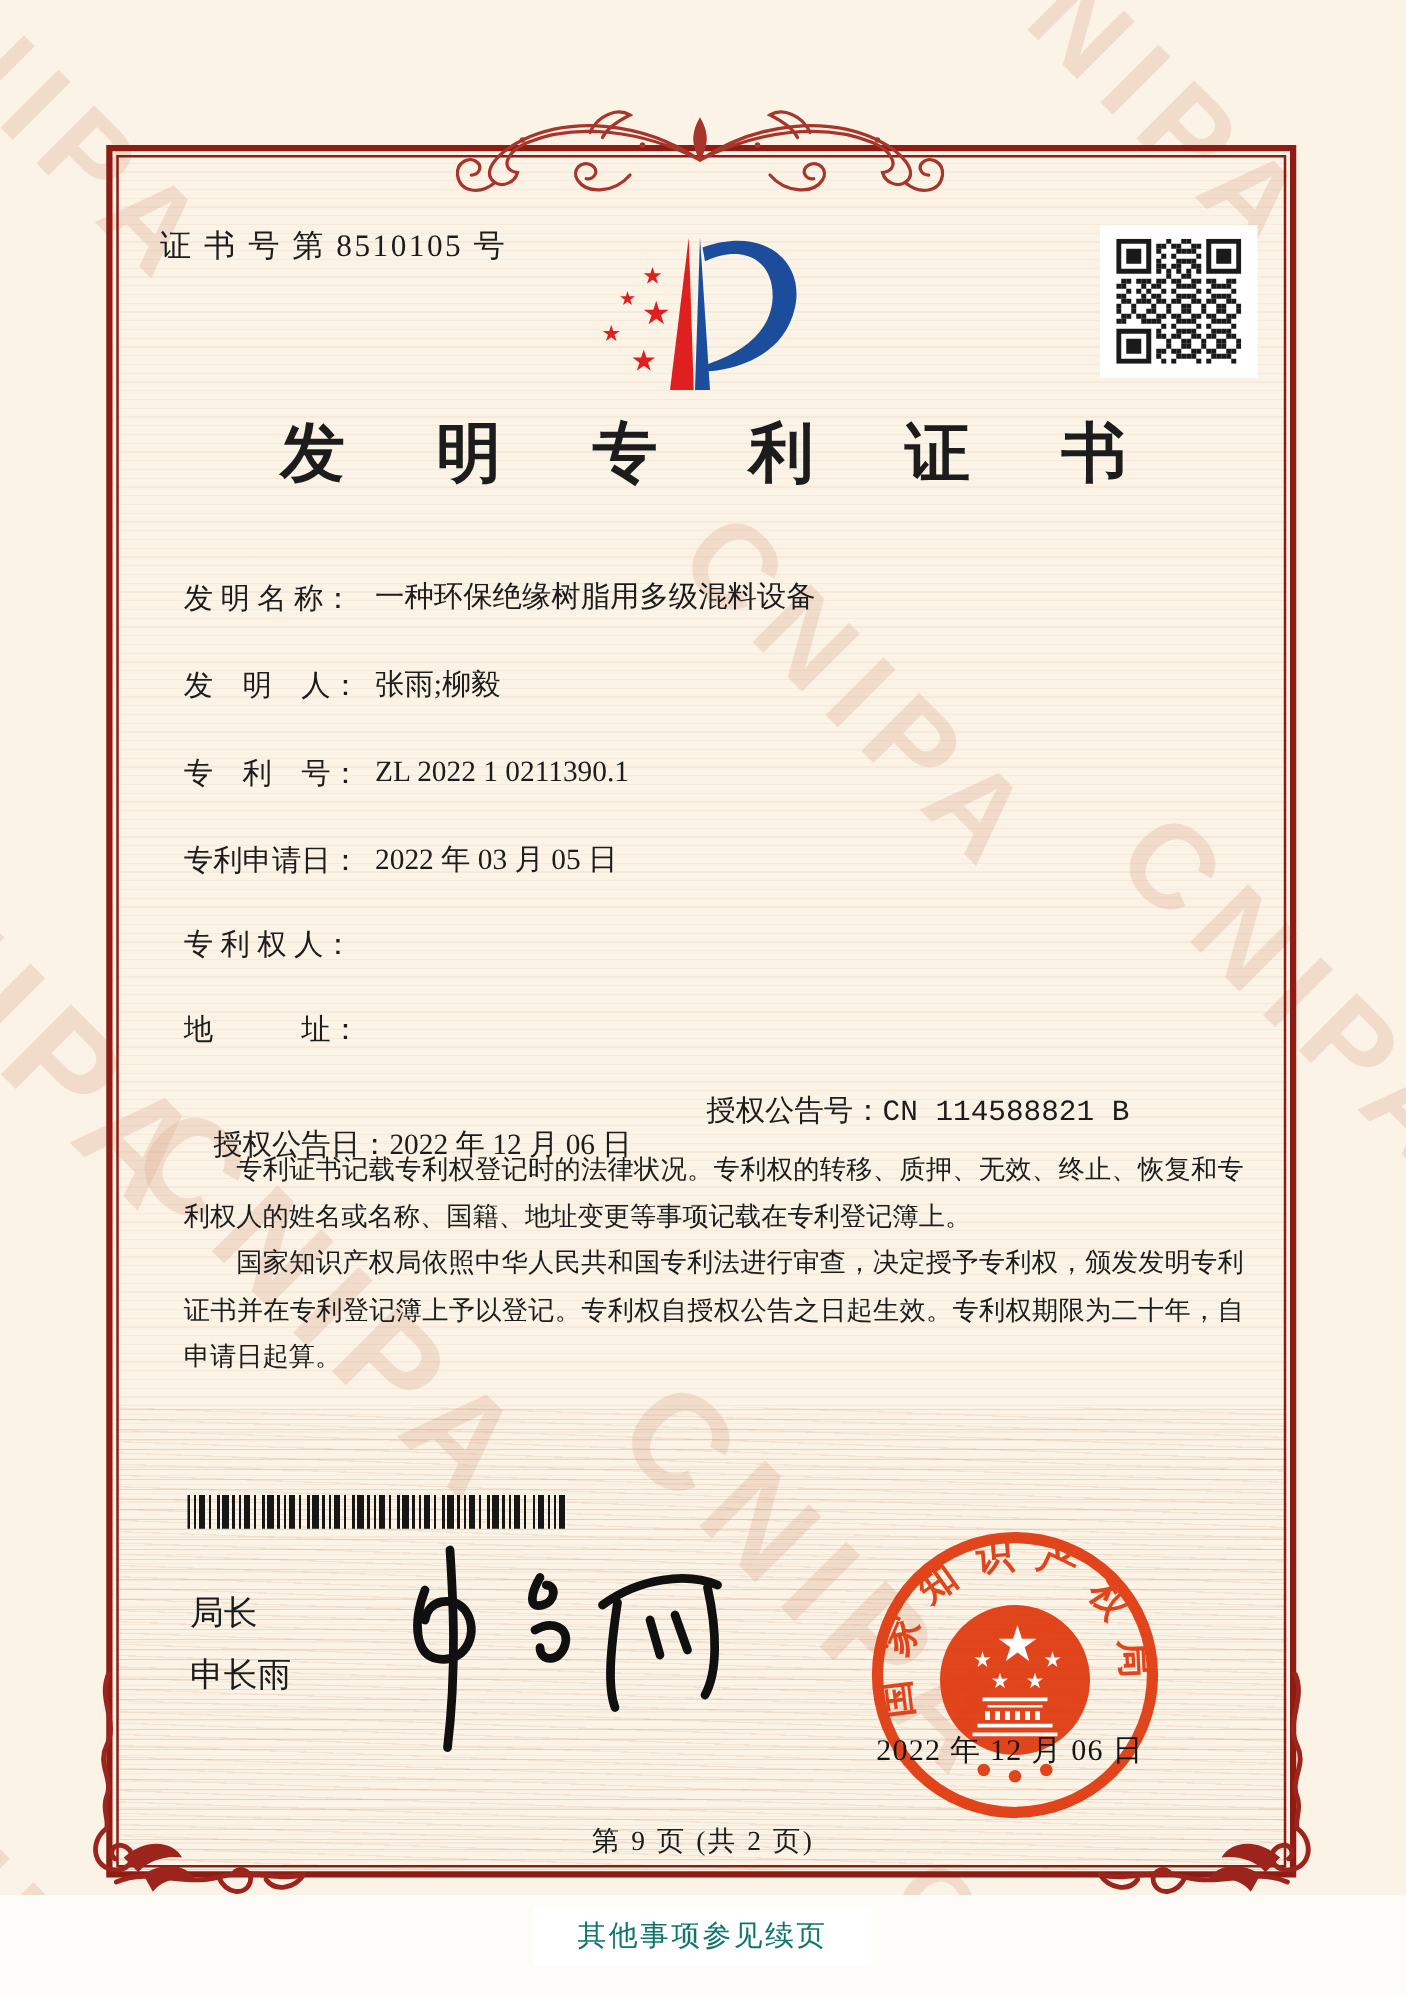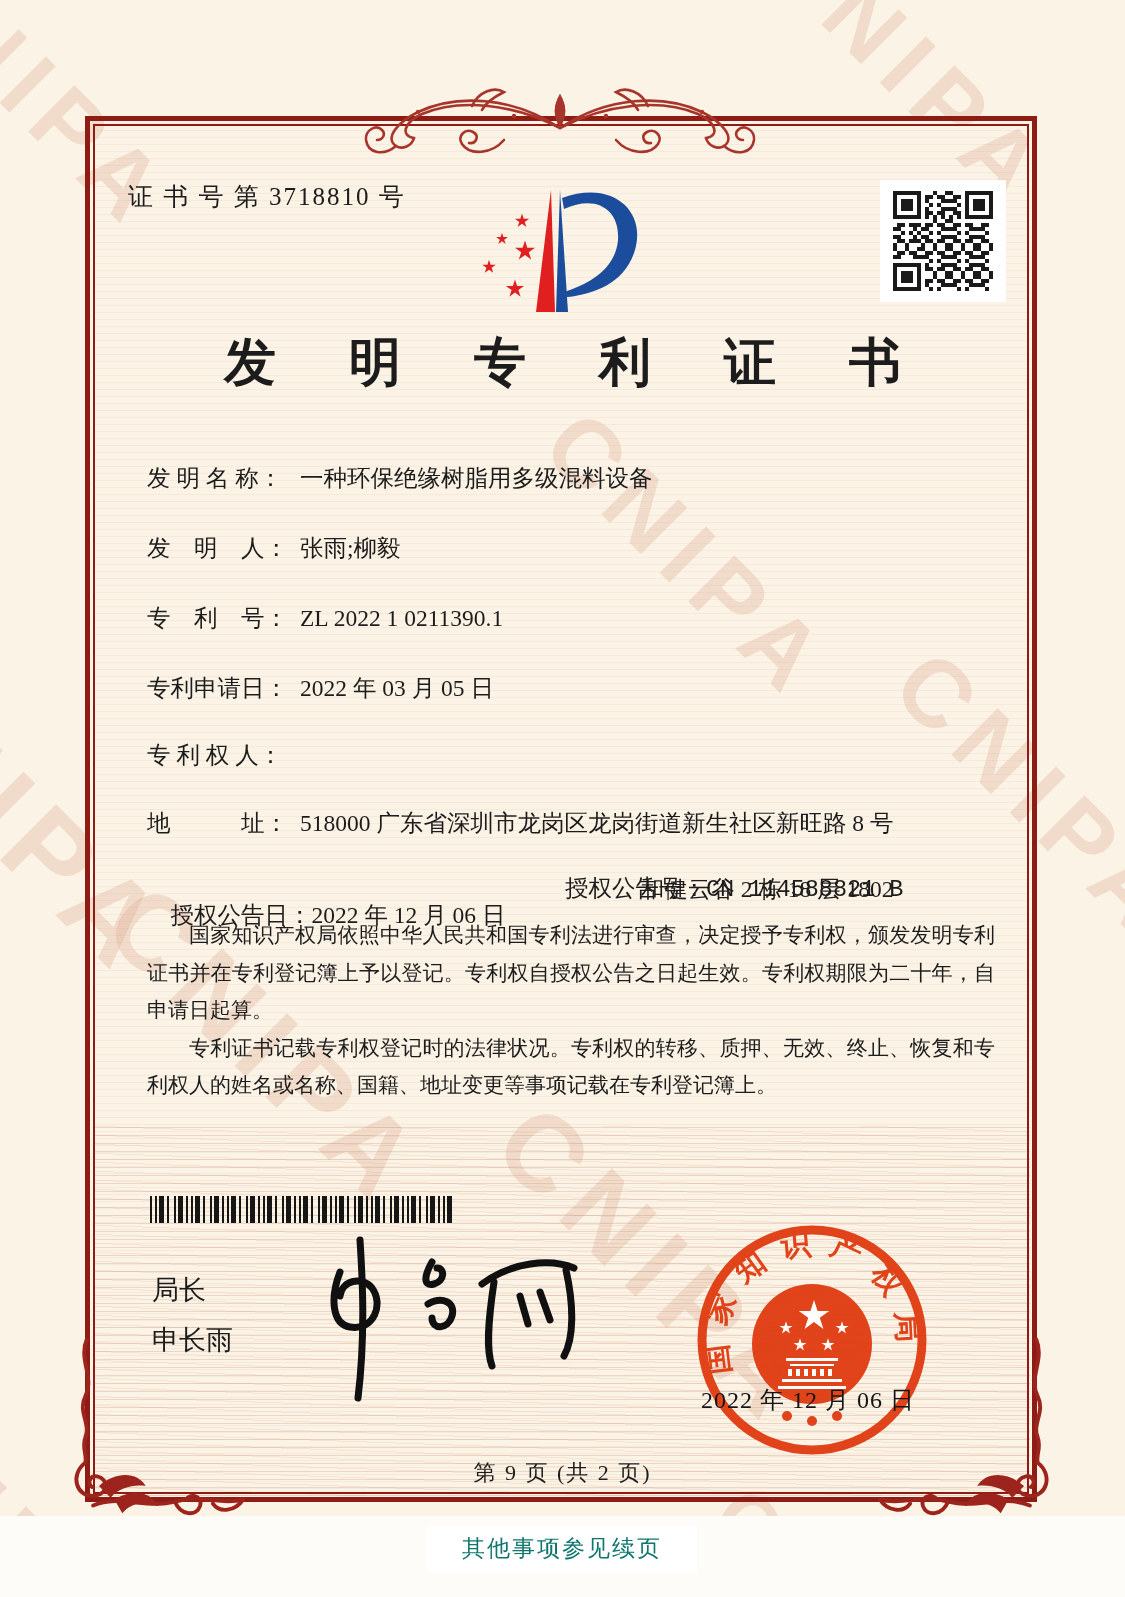--- a/index.html
+++ b/index.html
@@ -43,21 +43,21 @@
   .qr-box svg{margin:11px 13px;display:block;}
   .title{
     position:absolute;z-index:4;left:0;top:328px;width:1125px;margin:0;
     text-align:center;font-size:52px;font-weight:bold;
     letter-spacing:30px;padding-left:30px;box-sizing:border-box;
   }
   
   .fields{position:absolute;z-index:4;left:147px;top:452px;width:846px;font-size:23.5px;}
   .frow{position:absolute;left:0;display:flex;white-space:pre;}
   .frow .flabel{width:153px;flex:none;}
-  .frow .fvalue{white-space:pre-wrap;line-height:33px;text-align:right;}
+  .frow .fvalue{white-space:pre-wrap;line-height:33px;}
   .r1{top:10px}.r2{top:80px}.r3{top:150px}.r4{top:220px}.r5{top:287px}.r6{top:355px}
   .grant-row{position:absolute;left:0;top:420px;width:846px;white-space:pre;}
   .grant-no{position:absolute;left:418px;top:0;font-family:Liberation Mono, monospace;}
   
   .paras{position:absolute;z-index:4;left:147px;top:917px;width:848px;
     font-size:21px;line-height:37.5px;text-align:justify;}
   .paras p{margin:0;text-indent:2em;}
   
   .barcode{
     position:absolute;z-index:4;left:150px;top:1196px;width:303px;height:27px;
@@ -130,21 +130,21 @@
       <path d="M188,166 C180,178 164,180 157,170"></path>
       <path d="M118,168 C124,182 140,184 144,172 C146,164 137,159 131,164"></path>
     </g>
   </defs>
   <use href="#cornL"></use>
 </svg>
 <svg class="corner-flourish" style="left:878px;top:1338px;" width="185" height="190" viewBox="0 0 190 195">
   <use href="#cornL" transform="translate(190,0) scale(-1,1)"></use>
 </svg>
 
-<div class="cert-no">证 书 号 第 3718810 号</div>
+<div class="cert-no">证 书 号 第 8510105 号</div>
 
 <svg class="logo" width="258" height="142" viewBox="0 0 258 142">
   <defs>
     <path id="star" d="M0,-10 L2.23,-3.07 L9.51,-3.09 L3.61,1.17 L5.88,8.09 L0,3.8 L-5.88,8.09 L-3.61,1.17 L-9.51,-3.09 L-2.23,-3.07 Z"></path>
   </defs>
   <polygon points="99,26 84,148 103,148" fill="#e02020" transform="translate(0,-8)"></polygon>
   <polygon points="108,26 104,148 116,148" fill="#1c4c9c" transform="translate(0,-8)"></polygon>
   <path d="M110,34 C160,16 192,46 184,82 C176,118 143,130 116,133 C112,133 112,129 115,127 C145,117 164,100 166,76 C168,46 145,30 112,45 Z" fill="#1c4c9c" transform="translate(0,-8)"></path>
   <use href="#star" transform="translate(70,49) scale(0.75)" fill="#e02020"></use>
   <use href="#star" transform="translate(50,67) scale(0.62)" fill="#e02020"></use>
@@ -395,32 +395,30 @@
   </div>
   <div class="frow r4">
     <span class="flabel">专利申请日：</span>
     <span class="fvalue">2022 年 03 月 05 日</span>
   </div>
   <div class="frow r5">
     <span class="flabel">专 利 权 人：</span>
   </div>
   <div class="frow r6">
     <span class="flabel">地　　　址：</span>
-    <span class="fvalue"><span>518000 广东省深圳市龙岗区龙岗街道新生社区新旺路 8 号</span><br>
-    <span>和健云谷 2 栋 18 层 1802</span></span>
   </div>
   <div class="grant-row">
     <span>授权公告日：</span><span>2022 年 12 月 06 日</span>
     <span class="grant-no"><span>授权公告号：</span><span>CN 114588821 B</span></span>
   </div>
 </div>
 
 <div class="paras">
+  <p>专利证书记载专利权登记时的法律状况。专利权的转移、质押、无效、终止、恢复和专利权人的姓名或名称、国籍、地址变更等事项记载在专利登记簿上。</p>
   <p>国家知识产权局依照中华人民共和国专利法进行审查，决定授予专利权，颁发发明专利证书并在专利登记簿上予以登记。专利权自授权公告之日起生效。专利权期限为二十年，自申请日起算。</p>
-  <p>专利证书记载专利权登记时的法律状况。专利权的转移、质押、无效、终止、恢复和专利权人的姓名或名称、国籍、地址变更等事项记载在专利登记簿上。</p>
 </div>
 
 <div class="barcode"></div>
 
 <div class="officer-title">局长</div>
 <div class="officer-name">申长雨</div>
 
 <svg class="signature" width="305" height="170" viewBox="0 0 305 170">
   <g fill="none" stroke="#101010" stroke-width="7" stroke-linecap="round" stroke-linejoin="round">
     <path d="M78,8 C80,40 84,100 76,166"></path>

